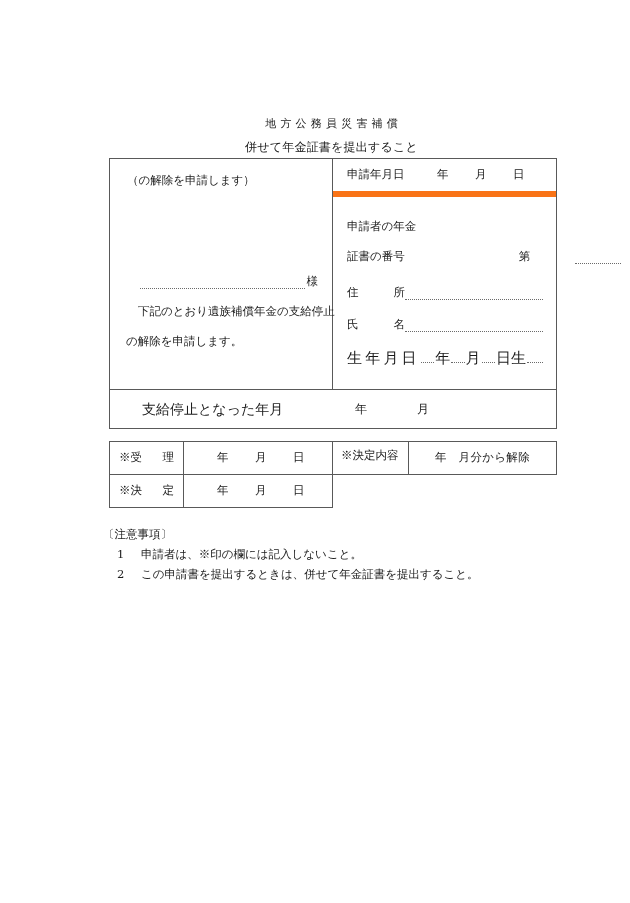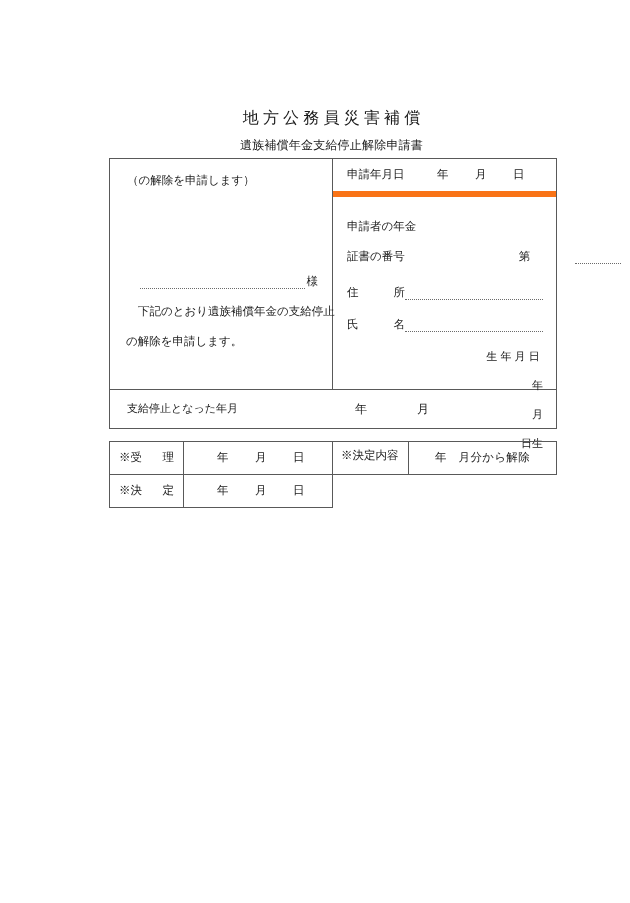--- a/index.html
+++ b/index.html
@@ -35,24 +35,25 @@
 
   
   .title-wrap {
     position: absolute;
     left: 109px;
     top: 108px;
     width: 445px;
     text-align: center;
   }
   .title-main {
-    font-size: 16px;
+    font-size: 11px;
     letter-spacing: 4.2px;
     text-indent: 4.2px;
     white-space: nowrap;
+    margin-top: 8px;
   }
   .title-sub {
     font-size: 12px;
     letter-spacing: 0.2px;
     margin-top: 8px;
     white-space: nowrap;
   }
 
   
   .main-table {
@@ -192,47 +193,45 @@
     height: 13px;
   }
   .row-addr { top: 88px; }
   .row-name { top: 120px; }
 
   .birth-row {
     position: absolute;
     left: 14px;
     top: 152px;
     width: 196px;
-    font-size: 11px;
-    display: flex;
-    align-items: flex-end;
-    flex-direction: column;
+    font-size: 15px;
+    display: flex;
   }
   .birth-row .lbl {
     flex: 0 0 auto;
     letter-spacing: 3.2px;
   }
   .birth-row .seg {
     flex: 1 1 auto;
     border-bottom: 1px dotted #6b6b6b;
     height: 13px;
     margin: 0 1px;
   }
   .birth-row .u { flex: 0 0 auto; }
   .birth-row .seg-tail { flex: 0 0 16px; border-bottom: 1px dotted #6b6b6b; height: 13px; margin-left: 1px; }
 
   .stop-row td {
     height: 38px;
     position: relative;
   }
   .stop-lbl {
     position: absolute;
-    left: 17px;
+    left: 32px;
     top: 11px;
-    font-size: 11px;
+    font-size: 14px;
     white-space: nowrap;
   }
   .stop-ymd {
     position: absolute;
     left: 245px;
     top: 11px;
     font-size: 12px;
     letter-spacing: 0.5px;
     white-space: nowrap;
   }
@@ -313,21 +312,21 @@
   .note-text { flex: 0 0 auto; }
 </style>
 </head>
 <body>
 
 <div class="page">
 
 
   <div class="title-wrap">
     <div class="title-main">地方公務員災害補償</div>
-    <div class="title-sub">遺族補償年金支給停止解除申請書</div>
+    <div class="title-sub">併せて年金証書を提出すること</div>
   </div>
 
   <table class="main-table">
     <tbody>
         <tr>
       <td class="cell-left">
         <div class="org-name">（の解除を申請します）</div>
         <div class="sama-row">
           <span class="dots"></span>
           <span class="sama">様</span>
@@ -426,14 +425,25 @@
         <span class="date-inner">
           <span>年</span><span>月</span><span>日</span>
         </span>
       </td>
       <td class="col-dec-lbl no-border"></td>
       <td class="col-dec-val no-border"></td>
     </tr>
   </tbody>
     </table>
 
+  <div class="notes">
+    <div class="notes-head">〔注意事項〕</div>
+    <div class="note-item">
+      <span class="note-num">1</span>
+      <span class="note-text">申請者は、※印の欄には記入しないこと。</span>
+    </div>
+    <div class="note-item">
+      <span class="note-num">2</span>
+      <span class="note-text">この申請書を提出するときは、併せて年金証書を提出すること。</span>
+    </div>
+  </div>
 
 </div>
 
 </body></html>

